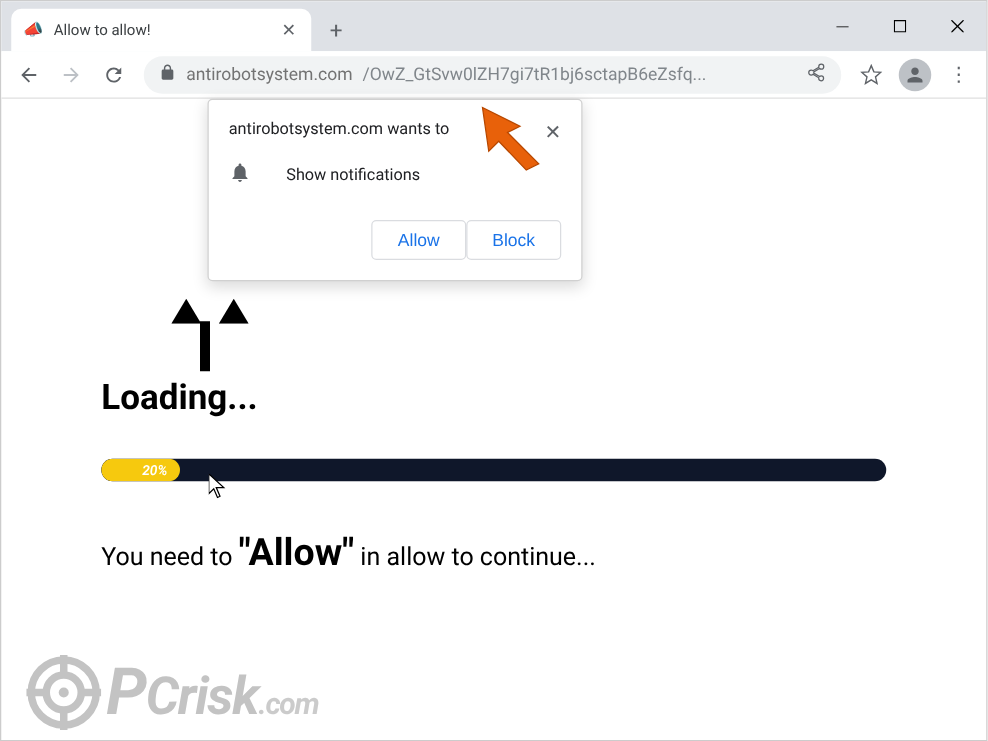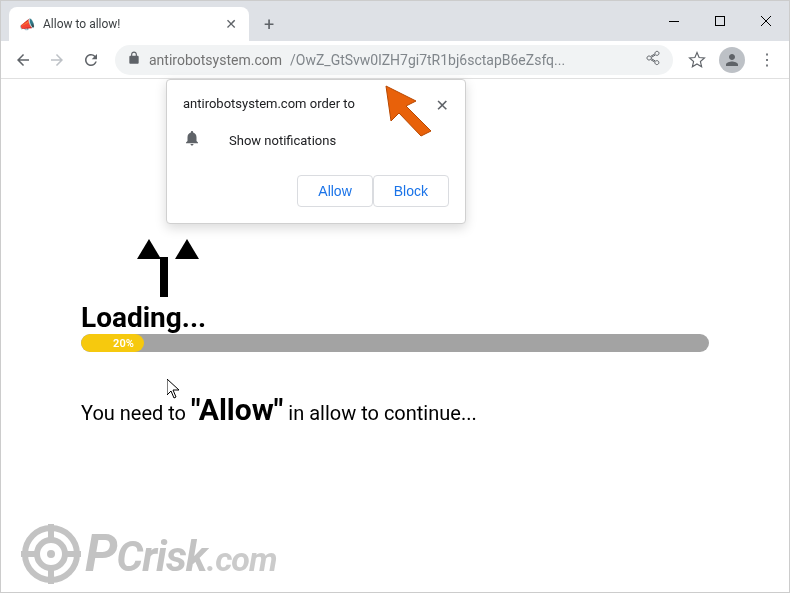--- a/index.html
+++ b/index.html
@@ -121,25 +121,26 @@
       margin: -2px auto 0;
     }
     .loading-title {
       font-size: 28px;
       font-weight: 700;
       color: #000;
       margin-top: 4px;
     }
     .progress-bar {
       height: 18px;
-      background: #a3a3a3;
+      background: #0f172a;
       border-radius: 9px;
-      margin-top: 0;
+      margin-top: 33px;
       position: relative;
       overflow: hidden;
+      font-style: italic;
     }
     .progress-fill {
       height: 100%;
       width: 10%;
       background: #f6c90e;
       border-radius: 9px;
       display: flex;
       align-items: center;
       justify-content: flex-end;
       padding-right: 10px;
@@ -231,21 +232,21 @@
     }
     .watermark-text {
       font-size: 42px;
       font-weight: 700;
       font-style: italic;
       color: #888;
       letter-spacing: -1px;
     }
     .watermark-p { font-size: 52px; }
     .watermark-domain {
-      font-size: 34px;
+      font-size: 24px;
       color: #999;
     }
     .target-icon {
       width: 60px; height: 60px;
       margin-right: 4px;
     }
   </style>
 </head>
 <body>
 
@@ -344,21 +345,21 @@
 </div>
 
 <div class="cursor-pointer">
   <svg width="14" height="20" viewBox="0 0 14 20">
       <path d="M0 0 L0 16 L4 12 L7 19 L9 18 L6 11 L12 11 Z" fill="#fff" stroke="#000" stroke-width="1"></path>
     </svg>
 </div>
 
 <div class="notification-popup">
   <div class="popup-header">
-    <span class="popup-site">antirobotsystem.com order to</span>
+    <span class="popup-site">antirobotsystem.com wants to</span>
     <span class="popup-close">✕</span>
   </div>
   <div class="popup-body">
     <span class="bell-icon">
       <svg width="18" height="18" viewBox="0 0 24 24">
           <path d="M12 22c1.1 0 2-.9 2-2h-4c0 1.1.9 2 2 2zm6-6v-5c0-3.07-1.63-5.64-4.5-6.32V4c0-.83-.67-1.5-1.5-1.5s-1.5.67-1.5 1.5v.68C7.64 5.36 6 7.92 6 11v5l-2 2v1h16v-1l-2-2z" fill="#5f6368"></path>
         </svg>
     </span>
     <span class="popup-text">Show notifications</span>
   </div>

